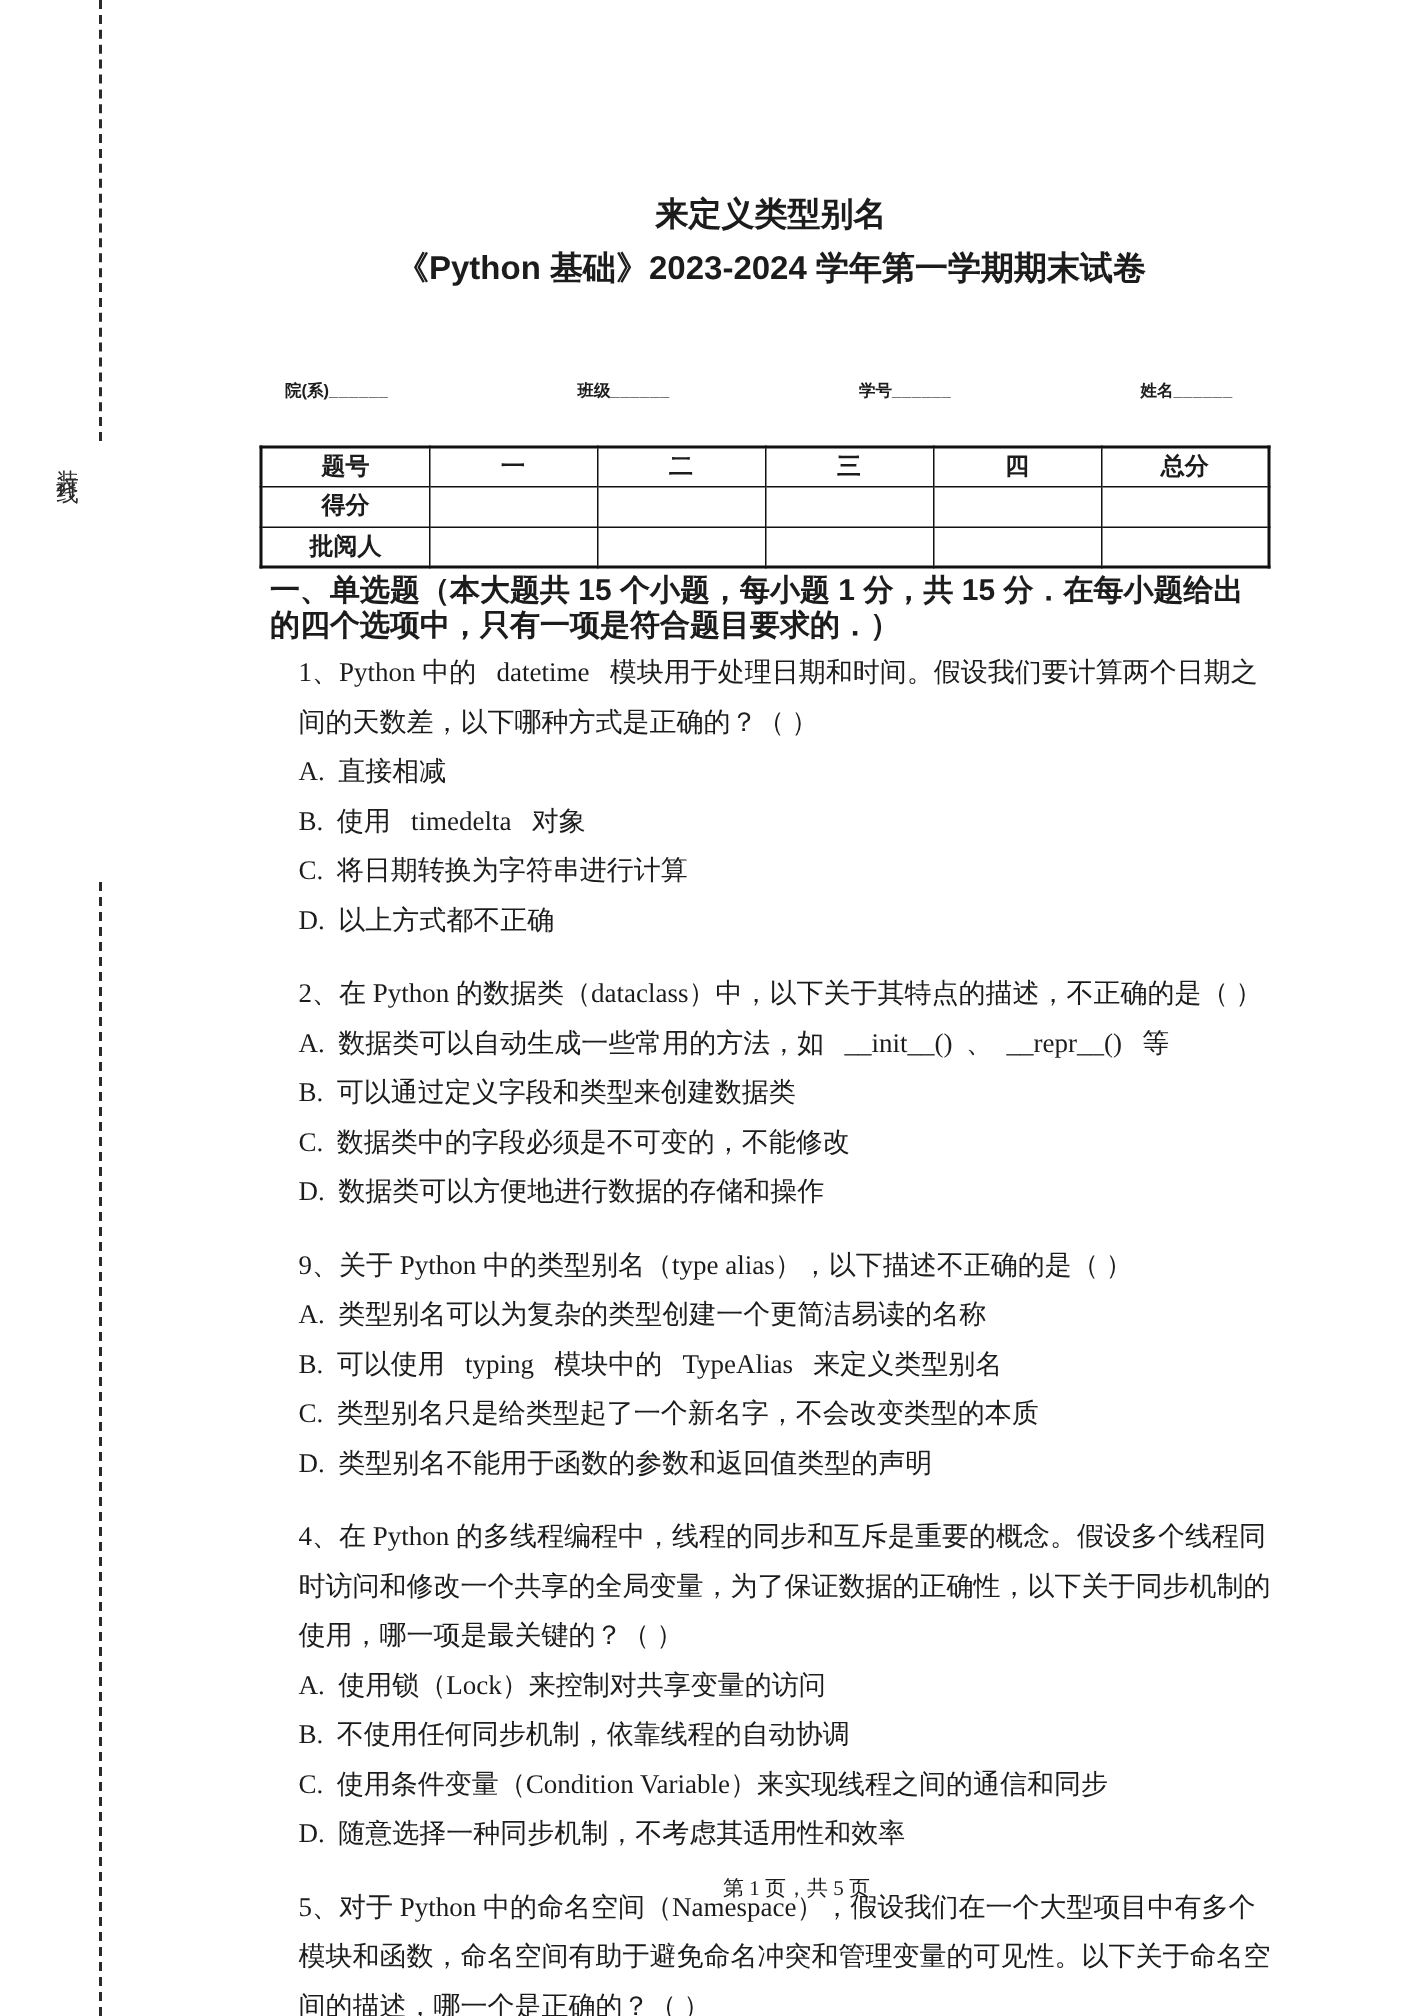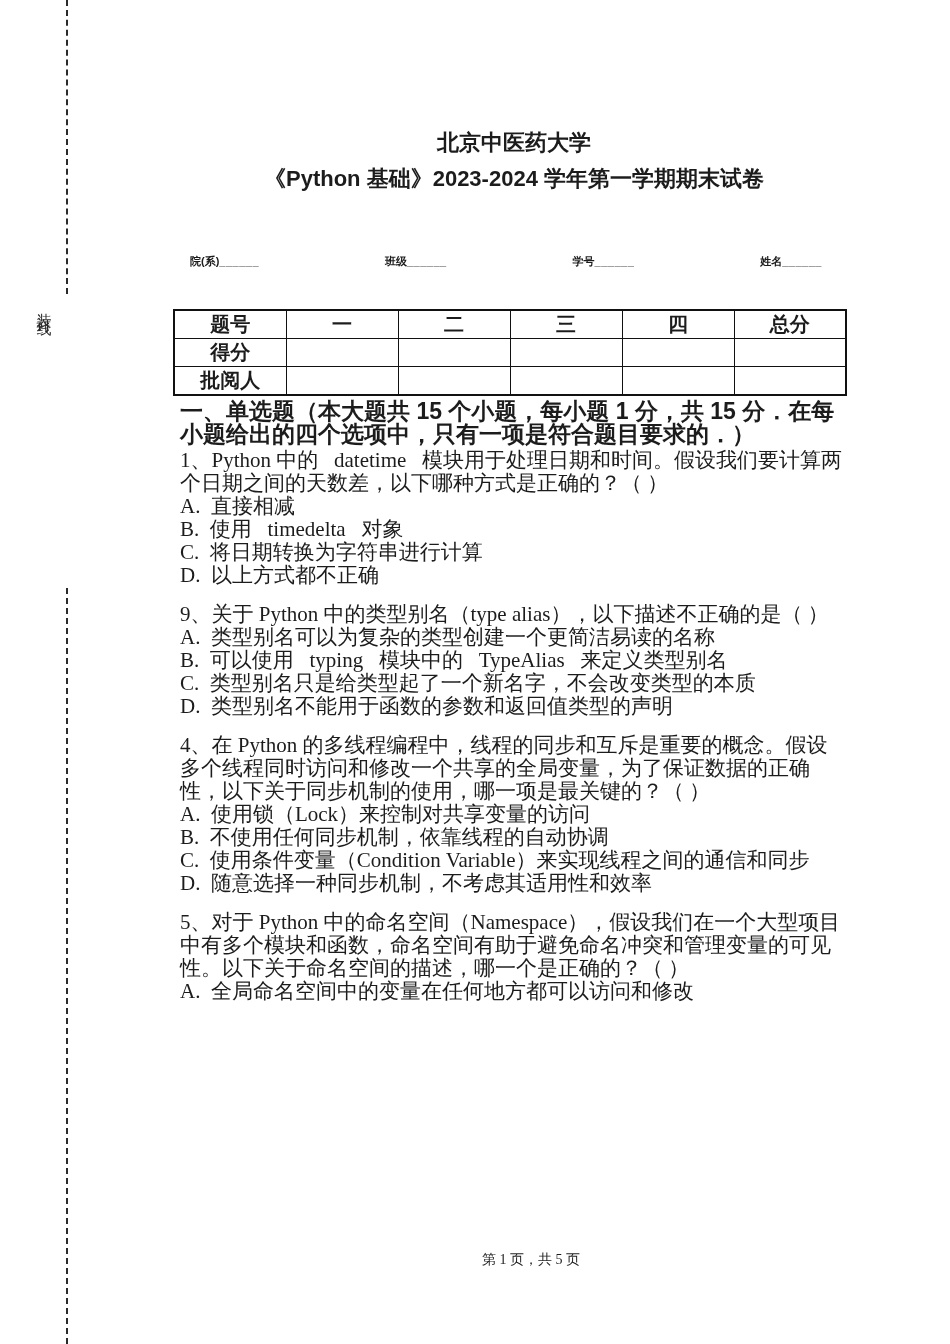--- a/index.html
+++ b/index.html
@@ -67,55 +67,56 @@
     font-family: "Liberation Sans", "DejaVu Sans", sans-serif;
     font-weight: 600;
     font-size: 11px;
     line-height: 24px;
     white-space: nowrap;
   }
   .field .blank { letter-spacing: 0.5px; font-weight: 600; }
 
   
   .score-table {
-    margin-top: 36px;
+    margin-top: 24px;
     margin-left: -7px;
     border-collapse: collapse;
     table-layout: fixed;
     width: 672px;
     font-family: Liberation Serif, serif;
-    font-size: 20px;
+    font-size: 16px;
   }
   .score-table td {
     border: 1px solid #111;
     width: 112px;
     text-align: center;
     vertical-align: middle;
     height: 27px;
   }
   .score-table tr.header-row td { height: 26px; font-weight: bold; }
   .score-table td.row-label { font-weight: bold; }
   .score-table { border: 2px solid #111; }
 
   
   .section-heading {
     margin-top: 4px;
     font-family: "Liberation Sans", "DejaVu Sans", sans-serif;
     font-weight: bold;
-    font-size: 23px;
+    font-size: 20px;
     line-height: 23px;
     white-space: pre-wrap;
   }
 
   
   .questions { margin-top: 3px; }
   .question {
     margin-bottom: 16px;
-    font-size: 21px;
-    line-height: 23px;
+    font-size: 18px;
+    line-height: 33px;
+    margin-left: 19px;
   }
   .q-line { white-space: pre-wrap; }
 
   
   .page-footer {
     position: absolute;
     top: 1250px;
     left: 197px;
     width: 668px;
     text-align: center;
@@ -127,21 +128,21 @@
 <body>
 
 <div>
 
   <div class="dash-seg dash-top"></div>
   <div class="binding-label">装订线</div>
   <div class="dash-seg dash-bottom"></div>
 
   <div class="content">
 
-    <div class="university-title">北京中医药大学</div>
+    <div class="university-title">来定义类型别名</div>
     <div class="exam-title">《Python 基础》2023-2024 学年第一学期期末试卷</div>
 
     <div class="fields-row">
       <span class="field"><span>院(系)</span><span class="blank">______</span></span>
       <span class="field"><span>班级</span><span class="blank">______</span></span>
       <span class="field"><span>学号</span><span class="blank">______</span></span>
       <span class="field"><span>姓名</span><span class="blank">______</span></span>
     </div>
 
     <table class="score-table">
@@ -178,20 +179,27 @@
     <div class="questions">
 
       <div class="question">
         <div class="q-line stem">1、Python 中的   datetime   模块用于处理日期和时间。假设我们要计算两个日期之间的天数差，以下哪种方式是正确的？（ ）</div>
         <div class="q-line">A.  直接相减</div>
         <div class="q-line">B.  使用   timedelta   对象</div>
         <div class="q-line">C.  将日期转换为字符串进行计算</div>
         <div class="q-line">D.  以上方式都不正确</div>
       </div>
 
+      <div class="question">
+        <div class="q-line stem">2、在 Python 的数据类（dataclass）中，以下关于其特点的描述，不正确的是（ ）</div>
+        <div class="q-line">A.  数据类可以自动生成一些常用的方法，如   __init__()  、  __repr__()   等</div>
+        <div class="q-line">B.  可以通过定义字段和类型来创建数据类</div>
+        <div class="q-line">C.  数据类中的字段必须是不可变的，不能修改</div>
+        <div class="q-line">D.  数据类可以方便地进行数据的存储和操作</div>
+      </div>
 
       <div class="question">
         <div class="q-line stem">9、关于 Python 中的类型别名（type alias），以下描述不正确的是（ ）</div>
         <div class="q-line">A.  类型别名可以为复杂的类型创建一个更简洁易读的名称</div>
         <div class="q-line">B.  可以使用   typing   模块中的   TypeAlias   来定义类型别名</div>
         <div class="q-line">C.  类型别名只是给类型起了一个新名字，不会改变类型的本质</div>
         <div class="q-line">D.  类型别名不能用于函数的参数和返回值类型的声明</div>
       </div>
 
       <div class="question">

